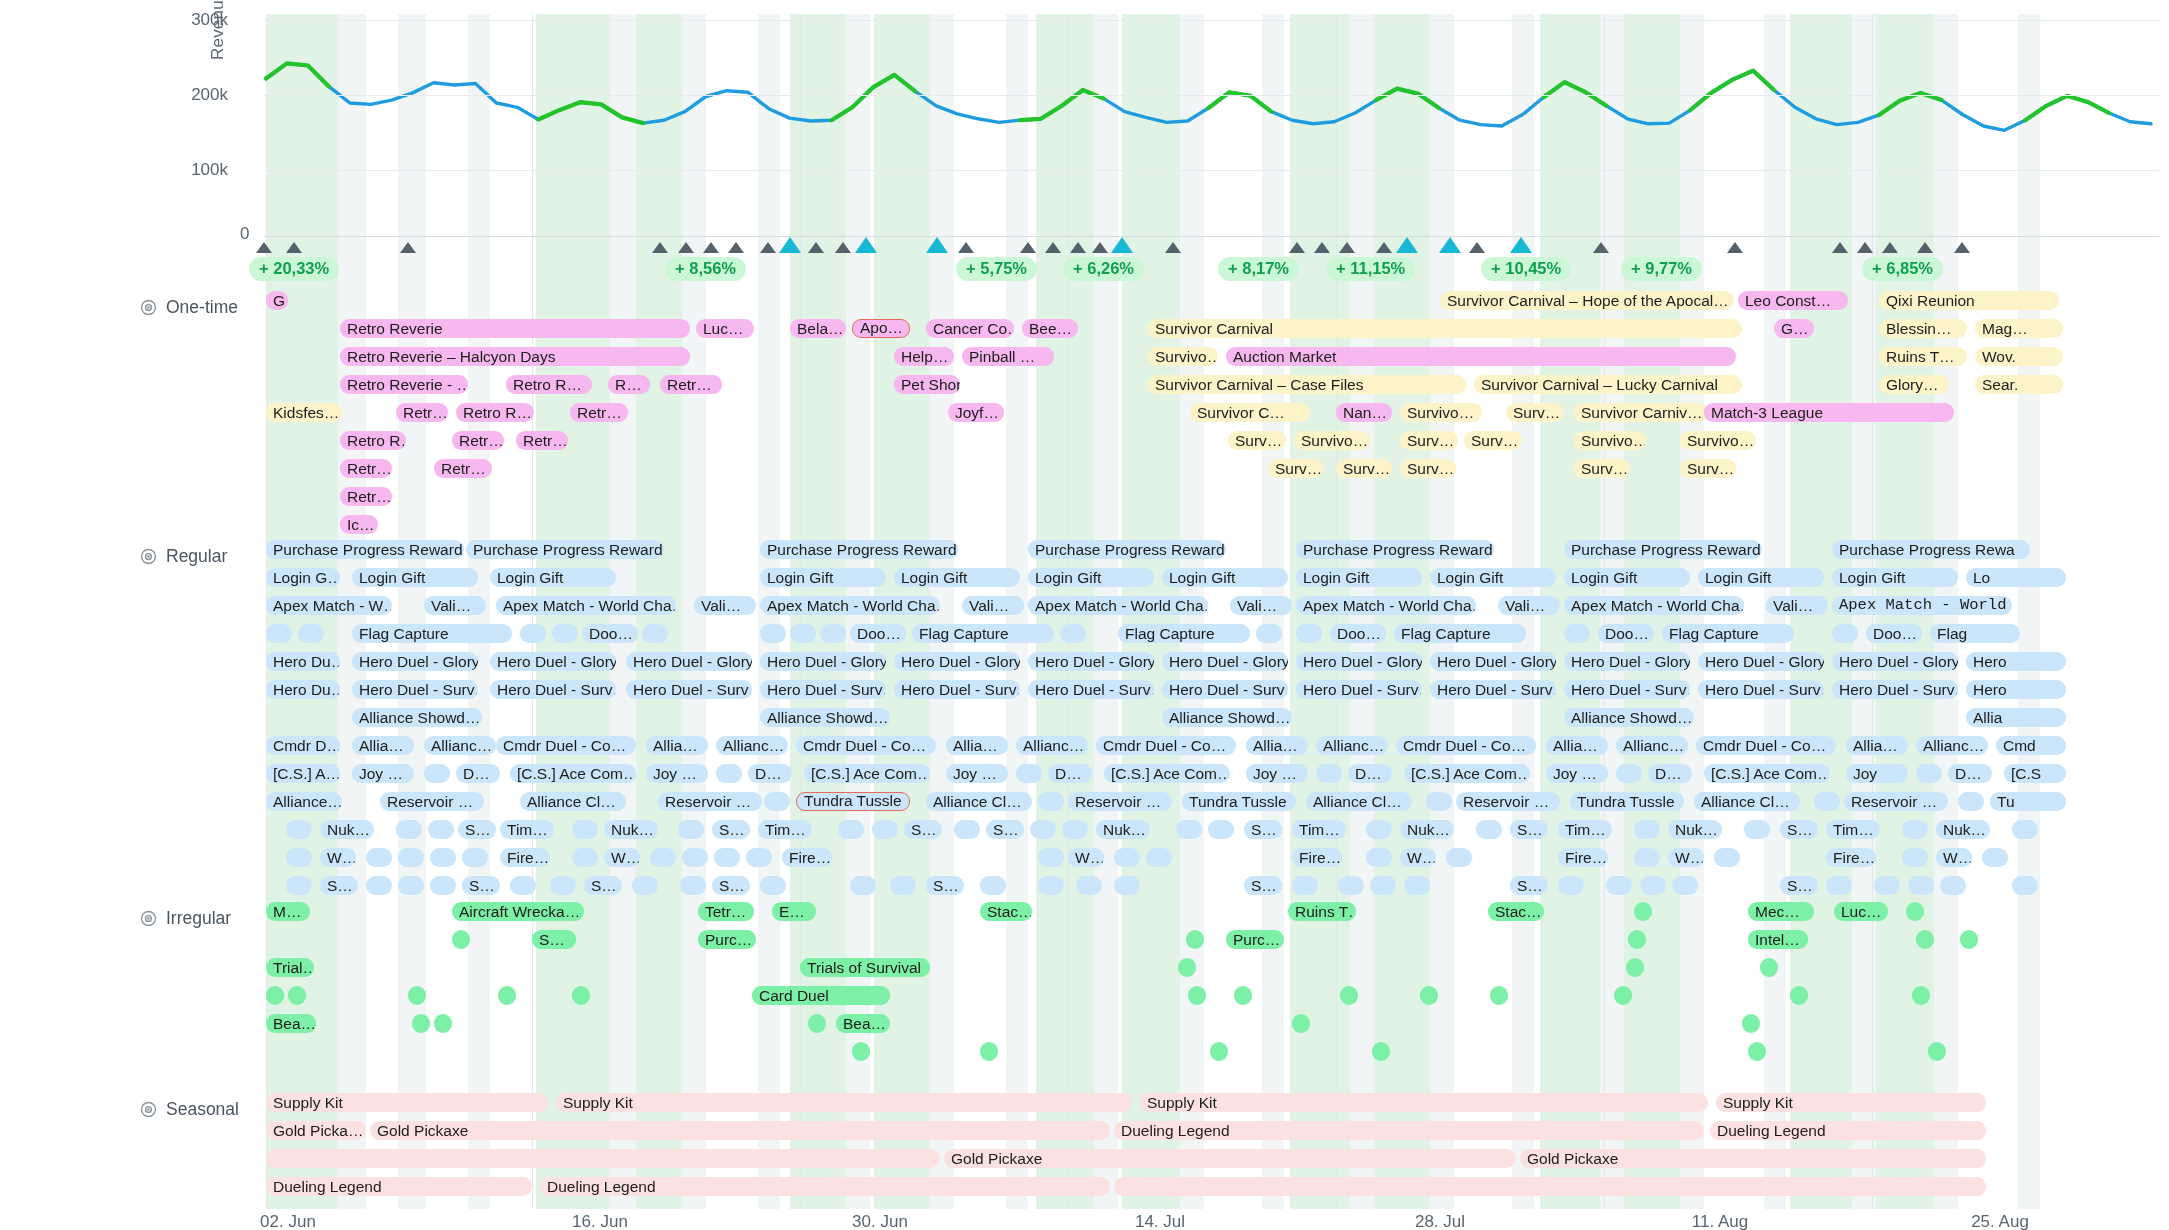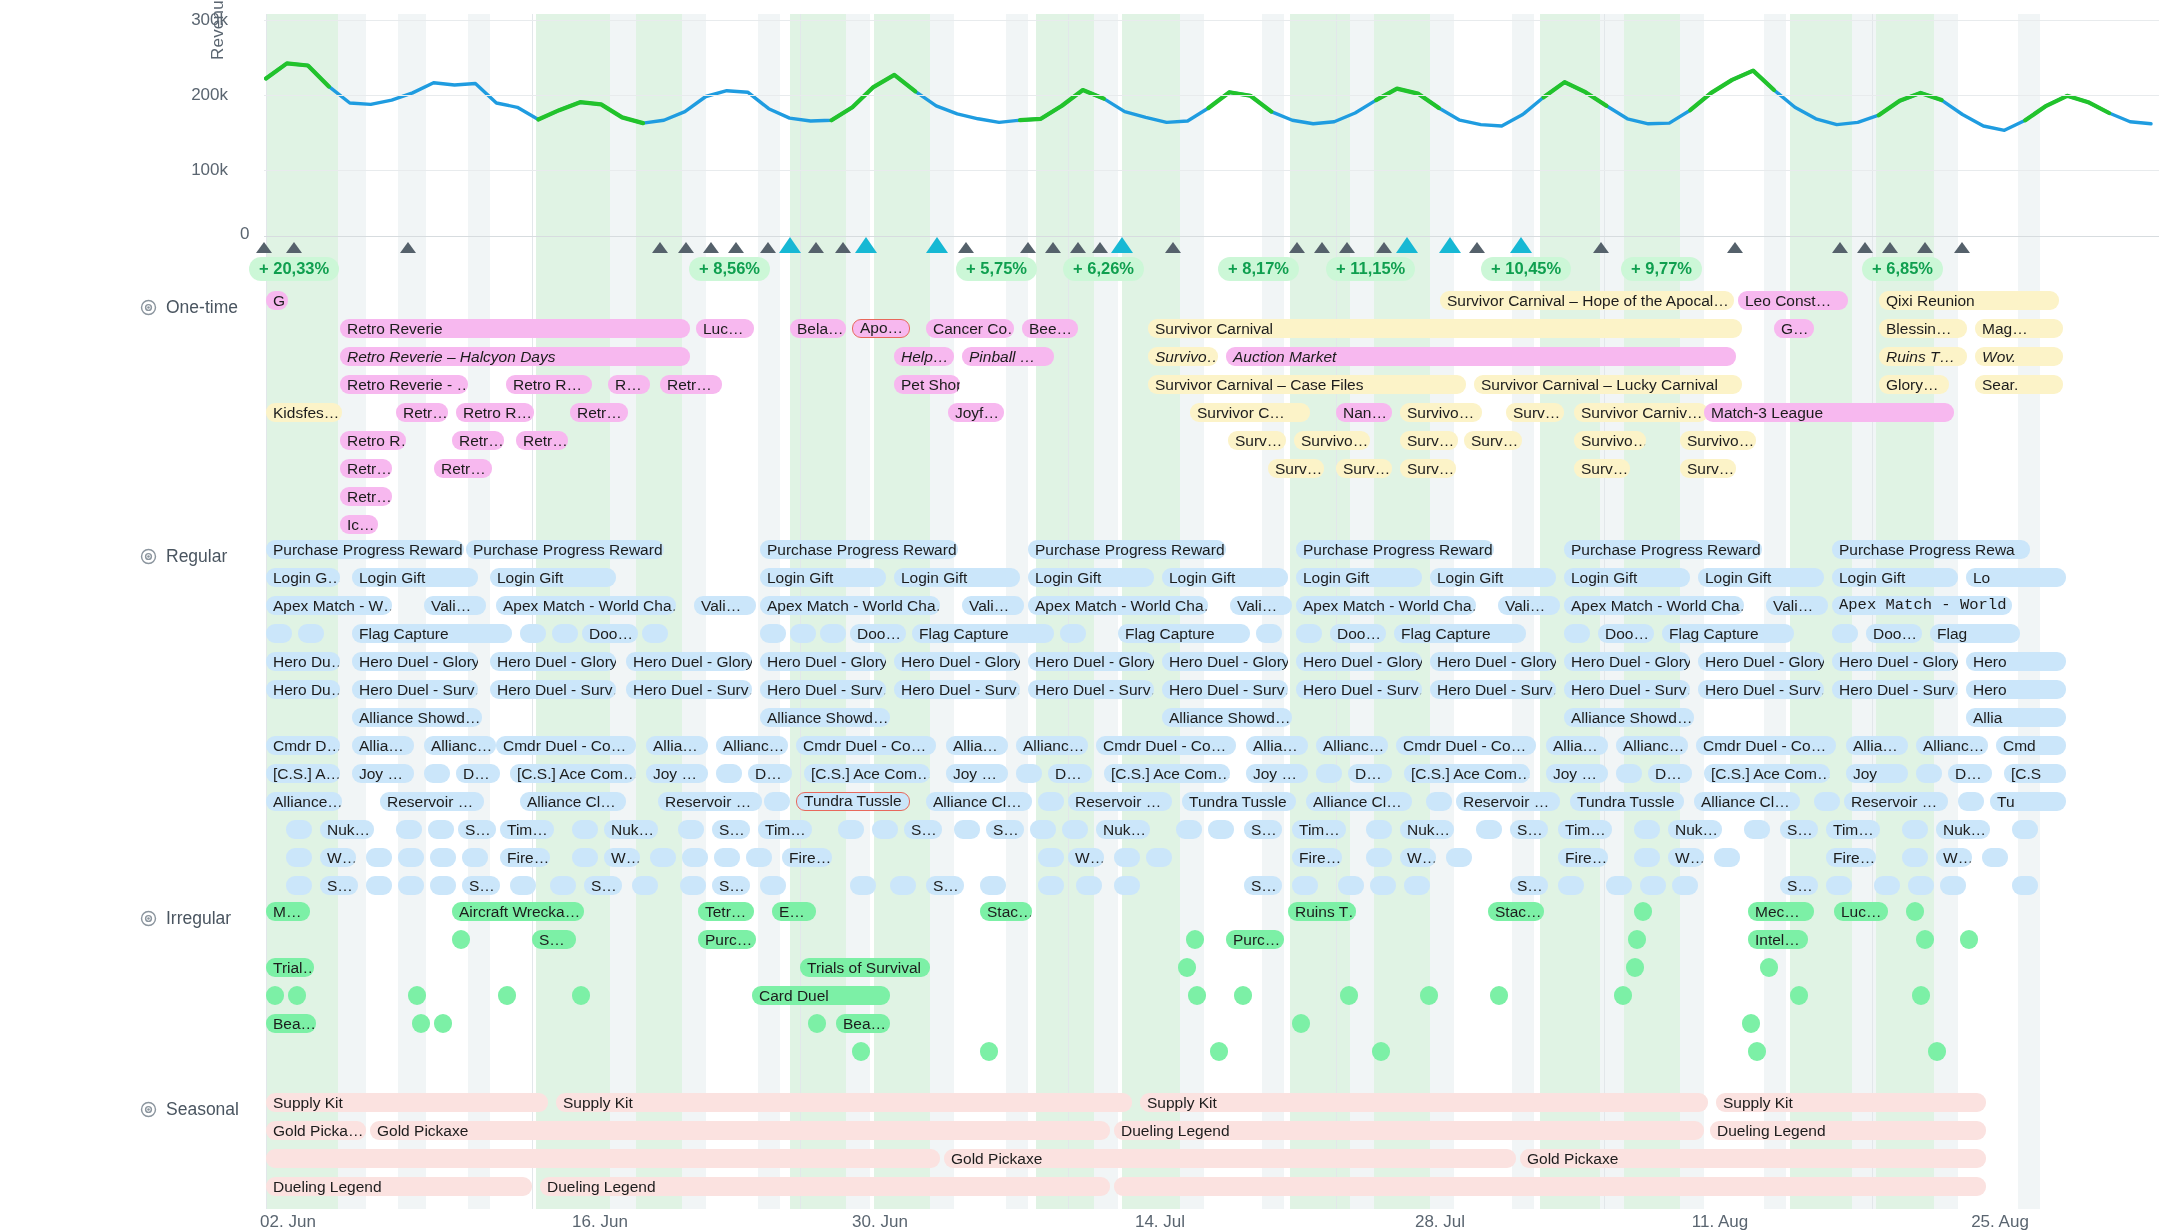--- a/index.html
+++ b/index.html
@@ -201,21 +201,21 @@
         <div class="tri" style="left: 1593px; top: 12px;"></div>
         <div class="tri" style="left: 1727px; top: 12px;"></div>
         <div class="tri" style="left: 1832px; top: 12px;"></div>
         <div class="tri" style="left: 1857px; top: 12px;"></div>
         <div class="tri" style="left: 1882px; top: 12px;"></div>
         <div class="tri" style="left: 1917px; top: 12px;"></div>
         <div class="tri" style="left: 1954px; top: 12px;"></div>
       </div>
     <div id="badges">
         <div class="pct" style="left: 249px;">+ 20,33%</div>
-        <div class="pct" style="left: 689px;">+ 8,56%</div>
+        <div class="pct" style="left: 665px;">+ 8,56%</div>
         <div class="pct" style="left: 956px; text-align: center;">+ 5,75%</div>
         <div class="pct" style="left: 1063px;">+ 6,26%</div>
         <div class="pct" style="left: 1218px;">+ 8,17%</div>
         <div class="pct" style="left: 1326px;">+ 11,15%</div>
         <div class="pct" style="left: 1481px;">+ 10,45%</div>
         <div class="pct" style="left: 1621px;">+ 9,77%</div>
         <div class="pct" style="left: 1862px;">+ 6,85%</div>
       </div>
   </div>
 
@@ -266,21 +266,21 @@
         <div class="bar pink" style="left: 696px; width: 58px;">Luc…</div>
         <div class="bar pink" style="left: 790px; width: 56px;">Bela…</div>
         <div class="bar sel" style="left: 852px; width: 58px;">Apo…</div>
         <div class="bar pink" style="left: 926px; width: 88px;">Cancer Co…</div>
         <div class="bar pink" style="left: 1022px; width: 56px;">Bee…</div>
         <div class="bar cream" style="left: 1148px; width: 594px;">Survivor Carnival</div>
         <div class="bar pink" style="left: 1774px; width: 40px;">G…</div>
         <div class="bar cream" style="left: 1879px; width: 88px;">Blessin…</div>
         <div class="bar cream" style="left: 1975px; width: 88px;">Mag…</div>
       </div>
-      <div class="lane" style="top: 347px; width: 2169px; font-style: italic;">
+      <div class="lane" style="top: 347px; width: 2169px;">
         <div class="bar pink" style="left: 340px; width: 350px;">Retro Reverie – Halcyon Days</div>
         <div class="bar pink" style="left: 894px; width: 60px;">Help…</div>
         <div class="bar pink" style="left: 962px; width: 92px;">Pinball …</div>
         <div class="bar cream" style="left: 1148px; width: 70px;">Survivo…</div>
         <div class="bar pink" style="left: 1226px; width: 510px;">Auction Market</div>
         <div class="bar cream" style="left: 1879px; width: 88px;">Ruins T…</div>
         <div class="bar cream" style="left: 1975px; width: 88px;">Wov.</div>
       </div>
       <div class="lane" style="top: 375px; width: 2169px;">
         <div class="bar pink" style="left: 340px; width: 128px;">Retro Reverie - …</div>

